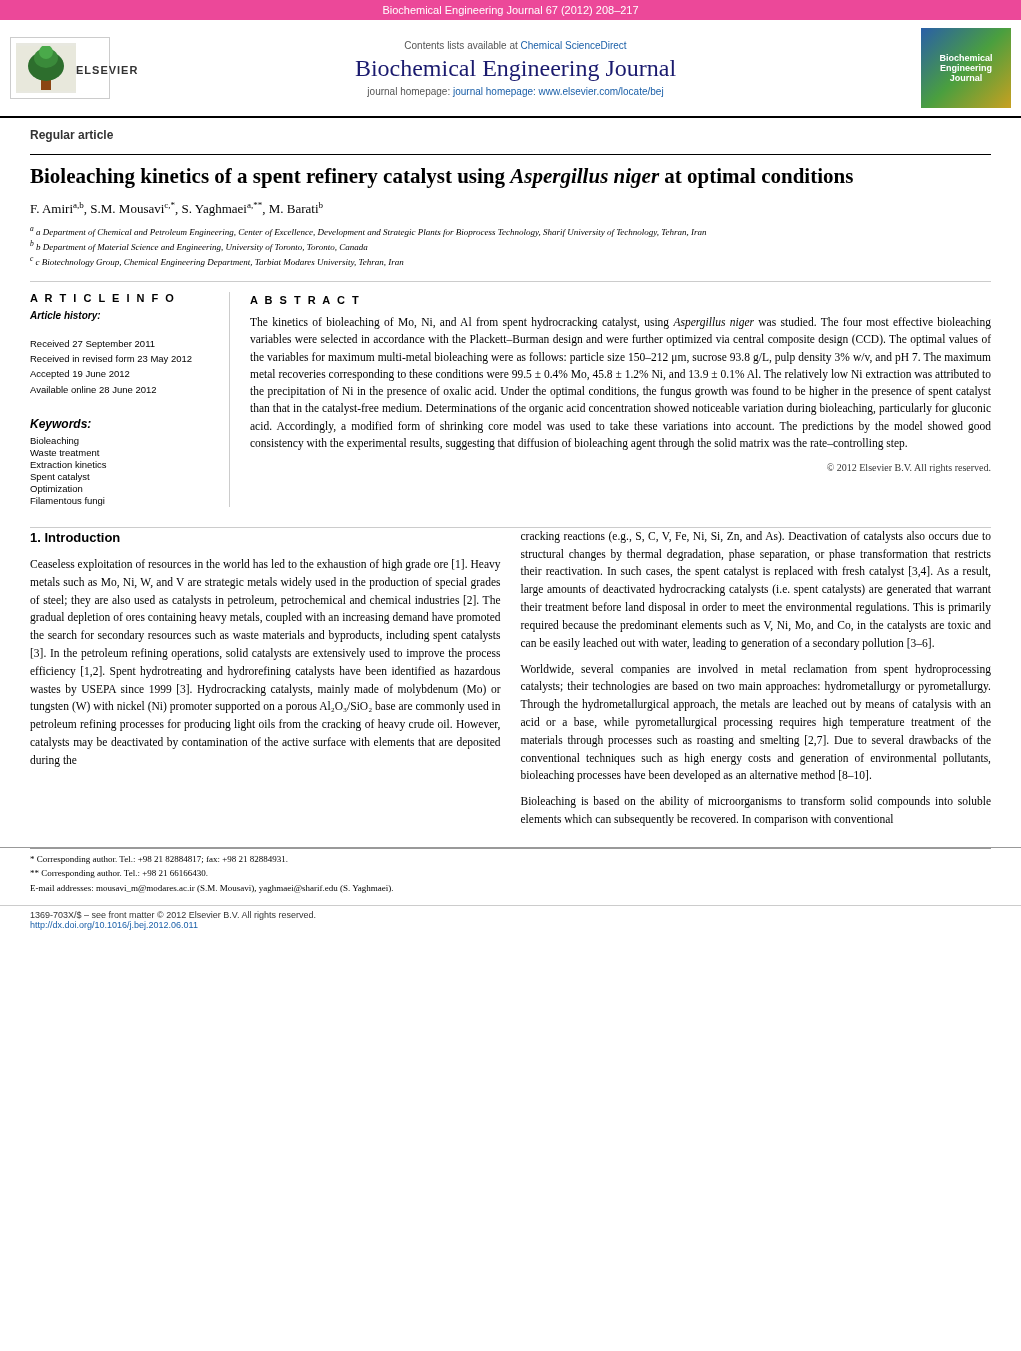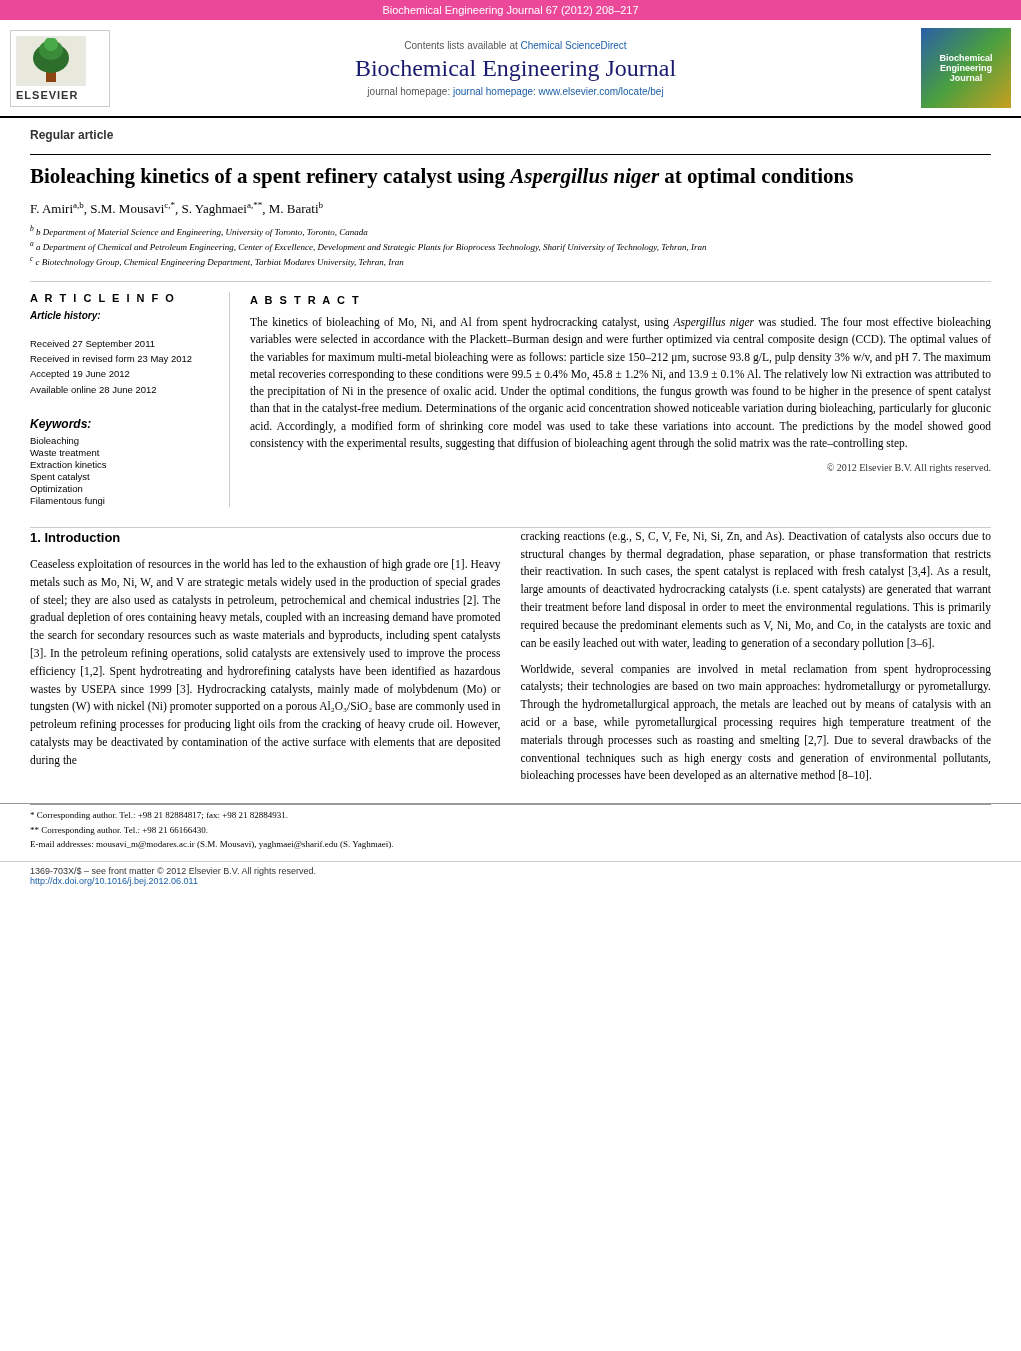--- a/index.html
+++ b/index.html
@@ -21,22 +21,22 @@
     }
     .header-section {
       display: flex;
       align-items: center;
       border-bottom: 2px solid #000;
       padding: 8px 10px;
     }
     .elsevier-logo {
       width: 100px;
       display: flex;
-      flex-direction: column;
-      align-items: flex-start;
+      flex-direction: row;
+      align-items: center;
       border: 1px solid #ccc;
       padding: 5px;
       font-size: 9px;
       font-family: Arial, sans-serif;
     }
     .elsevier-logo .tree-img {
       width: 70px;
       height: 50px;
       background: #e8e8e0;
       display: flex;
@@ -276,24 +276,24 @@
 
   <div class="article-main-title">
     Bioleaching kinetics of a spent refinery catalyst using <em>Aspergillus niger</em> at optimal conditions
   </div>
 
   <div class="authors-line">
     F. Amiri<sup>a,b</sup>, S.M. Mousavi<sup>c,*</sup>, S. Yaghmaei<sup>a,**</sup>, M. Barati<sup>b</sup>
   </div>
 
   <div class="affiliation-line">
+    <sup>a</sup> <span>a Department of Chemical and Petroleum Engineering, Center of Excellence, Development and Strategic Plants for Bioprocess Technology, Sharif University of Technology, Tehran, Iran</span>
+  </div>
+  <div class="affiliation-line">
     <sup>b</sup> <span>b Department of Material Science and Engineering, University of Toronto, Toronto, Canada</span>
-  </div>
-  <div class="affiliation-line">
-    <sup>a</sup> <span>a Department of Chemical and Petroleum Engineering, Center of Excellence, Development and Strategic Plants for Bioprocess Technology, Sharif University of Technology, Tehran, Iran</span>
   </div>
   <div class="affiliation-line">
     <sup>c</sup> <span>c Biotechnology Group, Chemical Engineering Department, Tarbiat Modares University, Tehran, Iran</span>
   </div>
 
   <div class="two-col-info">
     <div class="left-col">
       <div class="info-section-title">A R T I C L E   I N F O</div>
 
       <div class="article-history-label">Article history:</div>
@@ -327,20 +327,21 @@
   <div class="content-left">
     <div class="section-title">
       <span>1.</span>&nbsp;<span>Introduction</span>
     </div>
     <div class="paragraph">Ceaseless exploitation of resources in the world has led to the exhaustion of high grade ore [1]. Heavy metals such as Mo, Ni, W, and V are strategic metals widely used in the production of special grades of steel; they are also used as catalysts in petroleum, petrochemical and chemical industries [2]. The gradual depletion of ores containing heavy metals, coupled with an increasing demand have promoted the search for secondary resources such as waste materials and byproducts, including spent catalysts [3]. In the petroleum refining operations, solid catalysts are extensively used to improve the process efficiency [1,2]. Spent hydrotreating and hydrorefining catalysts have been identified as hazardous wastes by USEPA since 1999 [3]. Hydrocracking catalysts, mainly made of molybdenum (Mo) or tungsten (W) with nickel (Ni) promoter supported on a porous Al₂O₃/SiO₂ base are commonly used in petroleum refining processes for producing light oils from the cracking of heavy crude oil. However, catalysts may be deactivated by contamination of the active surface with elements that are deposited during the</div>
   </div>
 
   <div class="content-right">
     <div class="paragraph">cracking reactions (e.g., S, C, V, Fe, Ni, Si, Zn, and As). Deactivation of catalysts also occurs due to structural changes by thermal degradation, phase separation, or phase transformation that restricts their reactivation. In such cases, the spent catalyst is replaced with fresh catalyst [3,4]. As a result, large amounts of deactivated hydrocracking catalysts (i.e. spent catalysts) are generated that warrant their treatment before land disposal in order to meet the environmental regulations. This is primarily required because the predominant elements such as V, Ni, Mo, and Co, in the catalysts are toxic and can be easily leached out with water, leading to generation of a secondary pollution [3–6].</div>
     <div class="paragraph">Worldwide, several companies are involved in metal reclamation from spent hydroprocessing catalysts; their technologies are based on two main approaches: hydrometallurgy or pyrometallurgy. Through the hydrometallurgical approach, the metals are leached out by means of catalysis with an acid or a base, while pyrometallurgical processing requires high temperature treatment of the materials through processes such as roasting and smelting [2,7]. Due to several drawbacks of the conventional techniques such as high energy costs and generation of environmental pollutants, bioleaching processes have been developed as an alternative method [8–10].</div>
+    <div class="paragraph">Bioleaching is based on the ability of microorganisms to transform solid compounds into soluble elements which can subsequently be recovered. In comparison with conventional</div>
   </div>
 </div>
 
 <div class="footnotes">
   <hr style="border: none; border-top: 1px solid #999; margin-bottom: 4px;">
   <div class="footnote-item">* Corresponding author. Tel.: +98 21 82884817; fax: +98 21 82884931.</div>
   <div class="footnote-item">** Corresponding author. Tel.: +98 21 66166430.</div>
   <div class="footnote-item">E-mail addresses: mousavi_m@modares.ac.ir (S.M. Mousavi), yaghmaei@sharif.edu (S. Yaghmaei).</div>
 </div>
 

